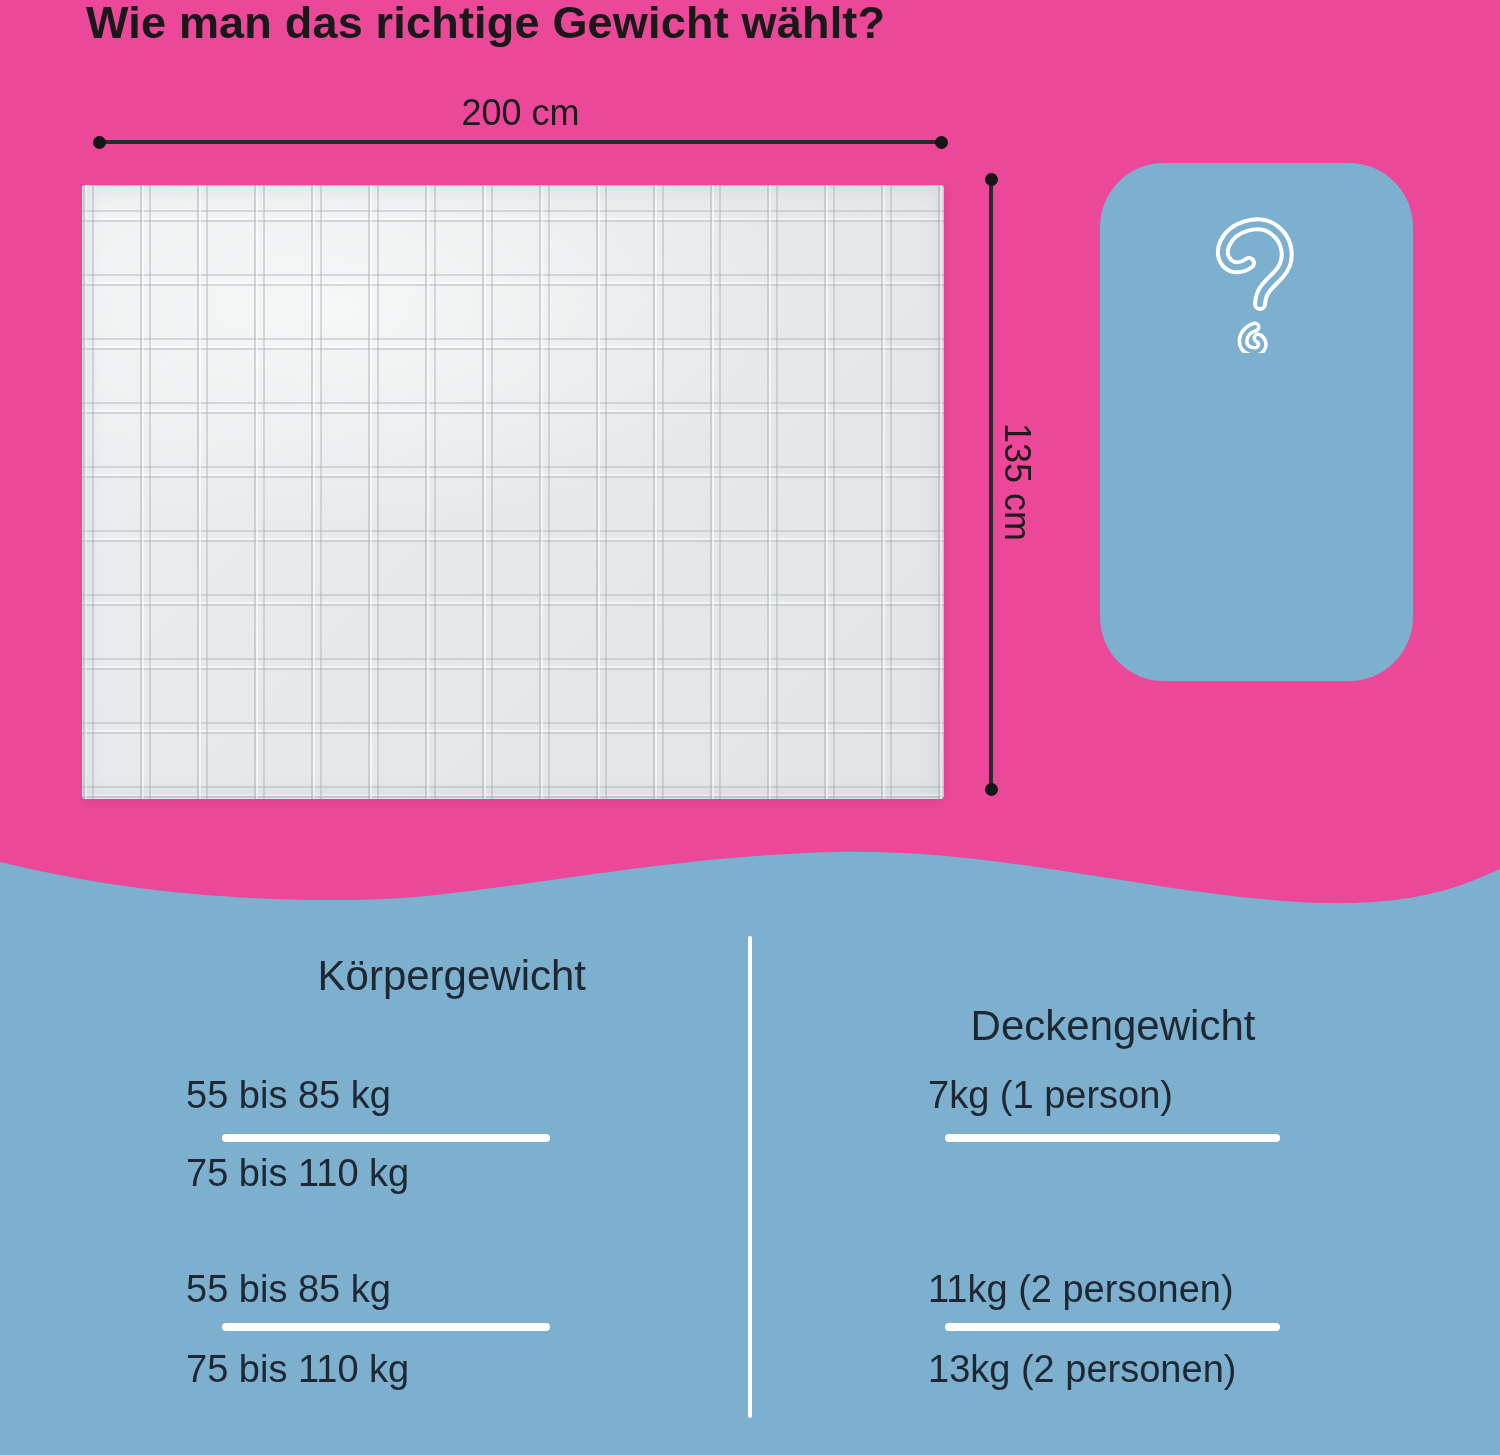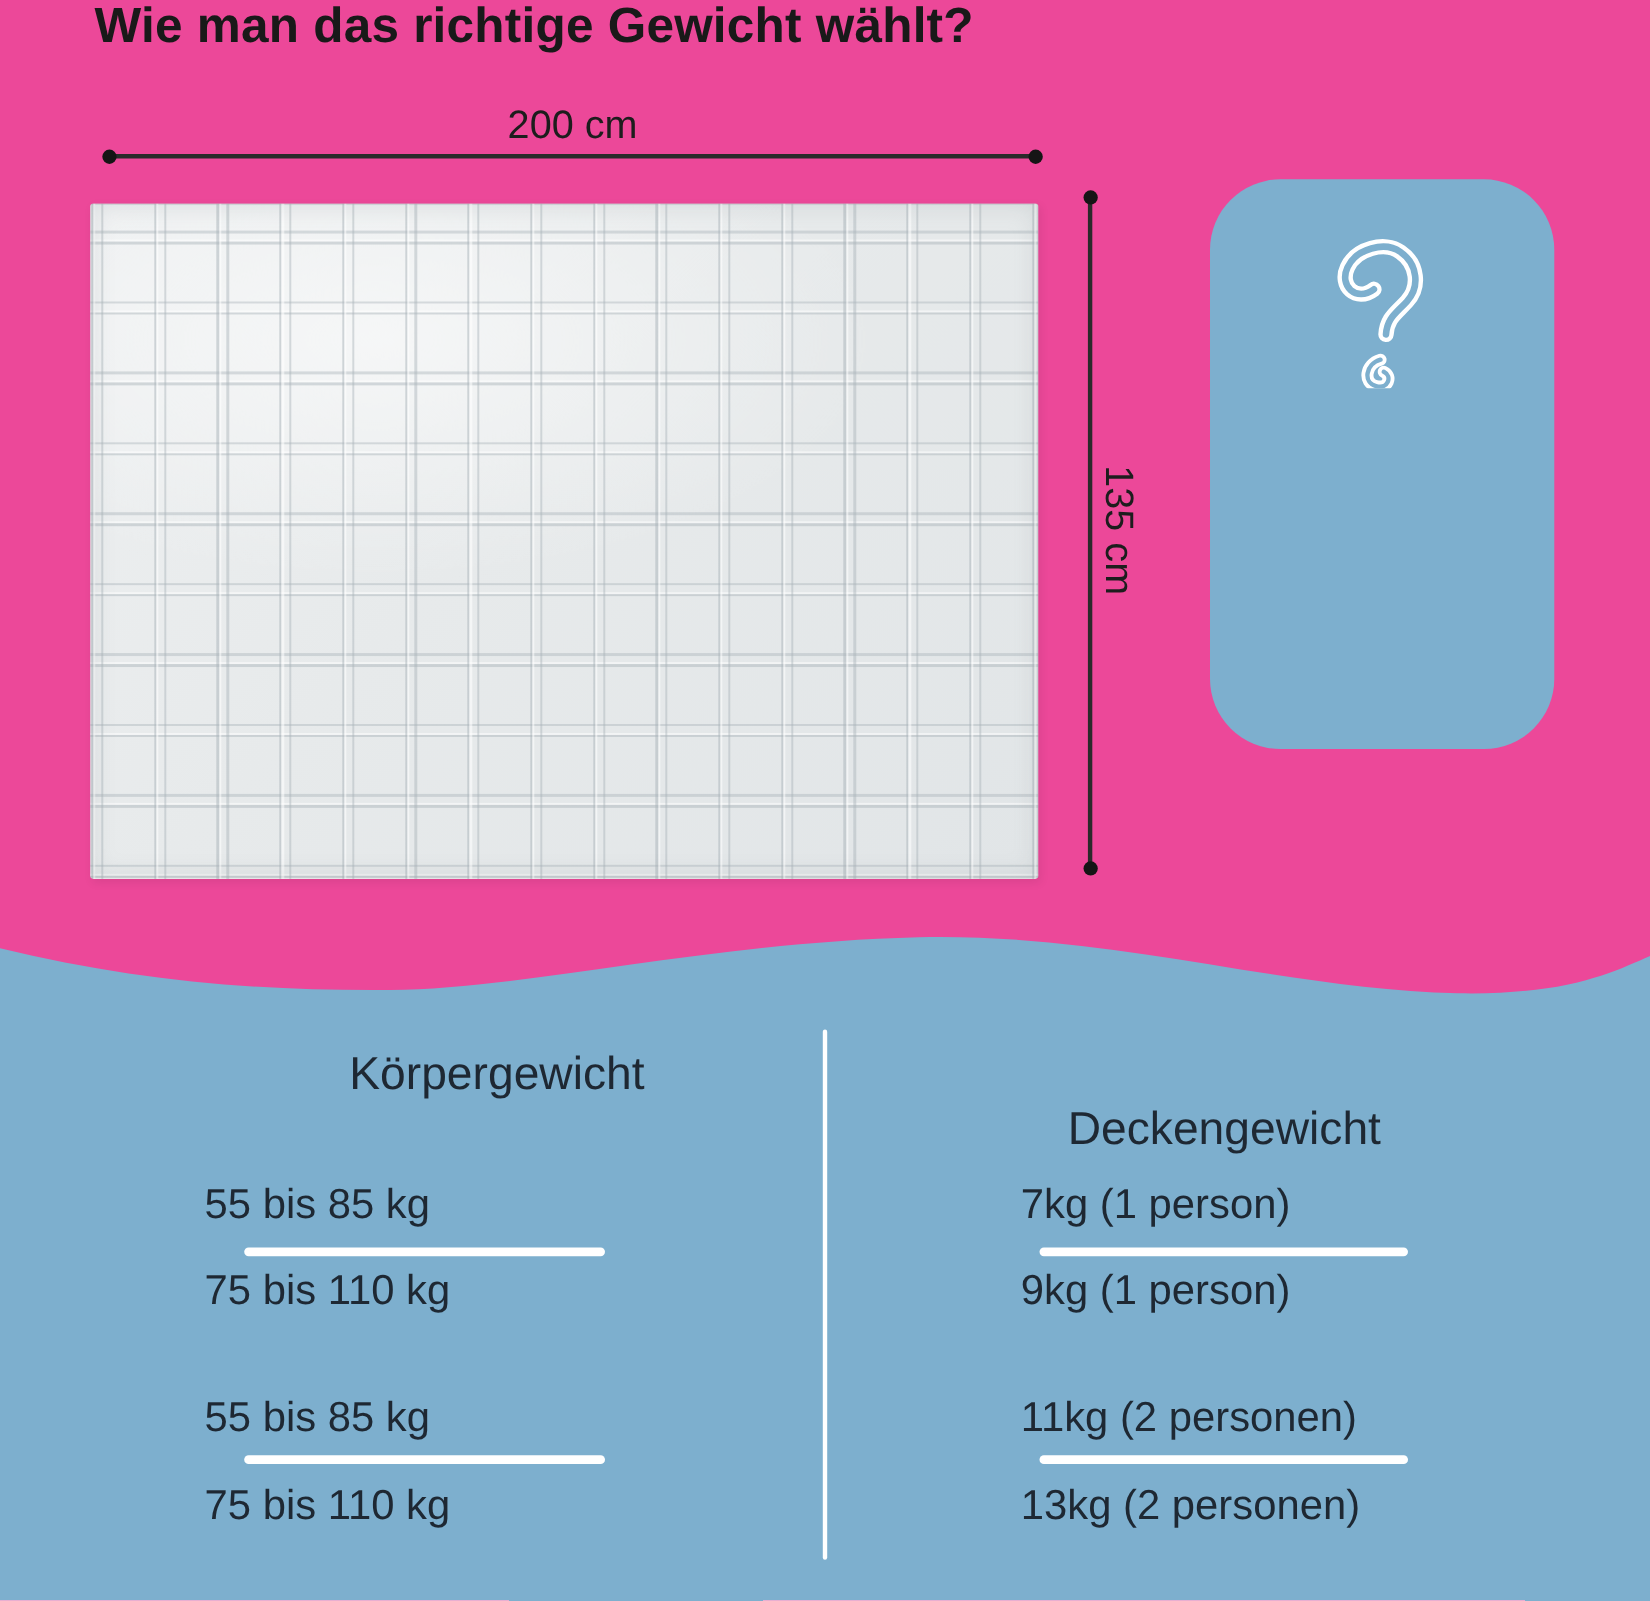--- a/index.html
+++ b/index.html
@@ -116,18 +116,17 @@
   <div class="abs t-row row-l r1">55 bis 85 kg</div>
   <div class="abs rule rule-l rule-top"></div>
   <div class="abs t-row row-l r2">75 bis 110 kg</div>
   <div class="abs t-row row-l r3">55 bis 85 kg</div>
   <div class="abs rule rule-l rule-bot"></div>
   <div class="abs t-row row-l r4">75 bis 110 kg</div>
 
   <div class="abs col-header hdr-right">Deckengewicht</div>
   <div class="abs t-row row-r r1">7kg (1 person)</div>
   <div class="abs rule rule-r rule-top"></div>
-  <div class="abs t-row row-r r2">9kg (1 person)</div>
   <div class="abs t-row row-r r3">11kg (2 personen)</div>
   <div class="abs rule rule-r rule-bot"></div>
   <div class="abs t-row row-r r4">13kg (2 personen)</div>
 
 </div>
 
 </body></html>

